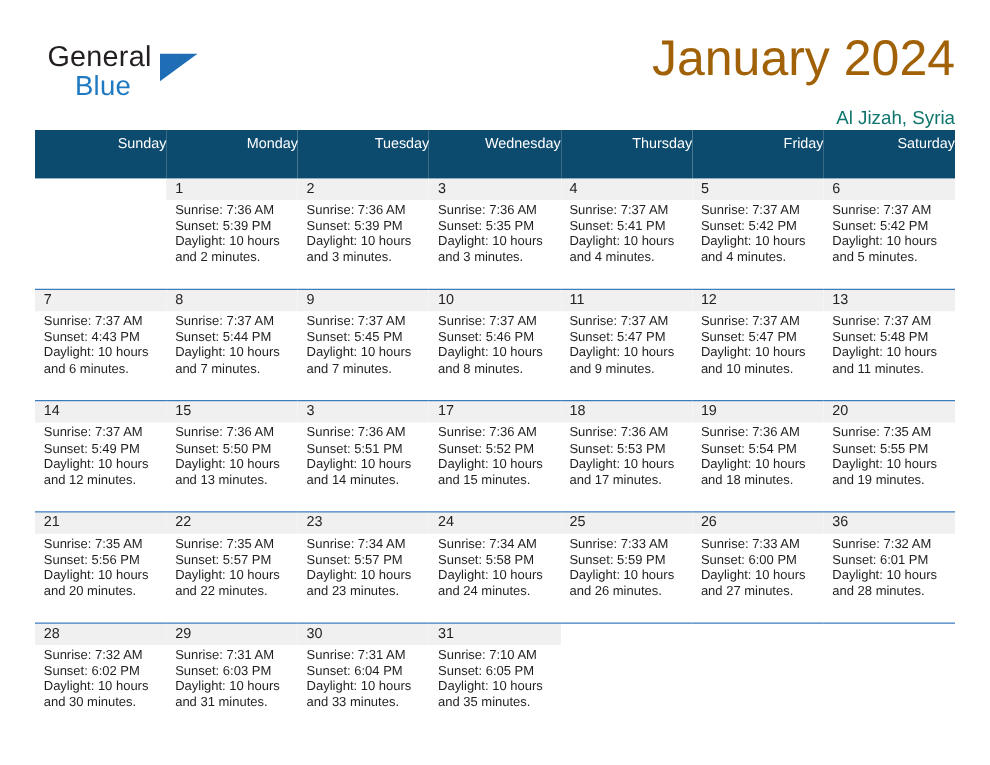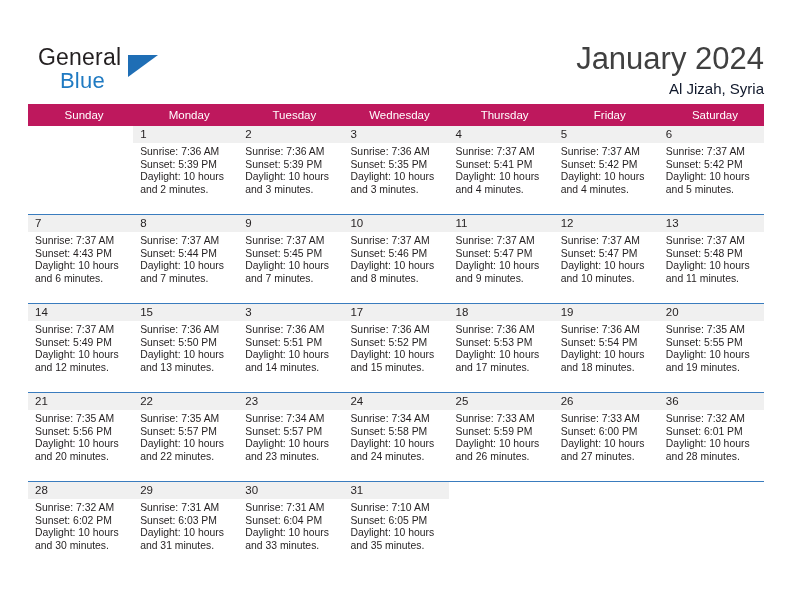--- a/index.html
+++ b/index.html
@@ -18,21 +18,21 @@
     position: relative;
     width: 792px;
     height: 612px;
     box-sizing: border-box;
   }
 
   
   .header {
     position: absolute;
     left: 28px;
-    top: 40px;
+    top: 28px;
     right: 28px;
     height: 66px;
   }
   .brand {
     position: absolute;
     left: 0;
     top: 4px;
     width: 220px;
     height: 56px;
   }
@@ -64,49 +64,49 @@
     border-bottom: 22px solid transparent;
   }
 
   .title-block {
     position: absolute;
     right: 0;
     top: 0;
     text-align: right;
   }
   .cal-title {
-    font-size: 31px;
-    color: #404040;
+    font-size: 40px;
+    color: #a16207;
     line-height: 38px;
     white-space: nowrap;
   }
   .cal-subtitle {
     font-size: 15px;
-    color: #0f172a;
+    color: #0f766e;
     line-height: 22px;
-    margin-top: 0;
+    margin-top: 18px;
     white-space: nowrap;
   }
 
   
   .calendar {
     position: absolute;
     left: 28px;
     top: 104px;
     width: 736px;
     border-collapse: collapse;
     table-layout: fixed;
   }
   .calendar th {
-    background: #be185d;
+    background: #0c4a6e;
     color: #ffffff;
     font-size: 11.5px;
     font-weight: normal;
-    text-align: center;
-    padding: 5px 0 5px 7px;
+    text-align: right;
+    padding: 5px 0 22px 7px;
     height: 19px;
     box-sizing: border-box;
   }
   .calendar td {
     vertical-align: top;
     padding: 0;
     width: 105.14px;
     border-top: 1px solid #3a7cbe;
   }
   .calendar tr.week-row:first-child td {

